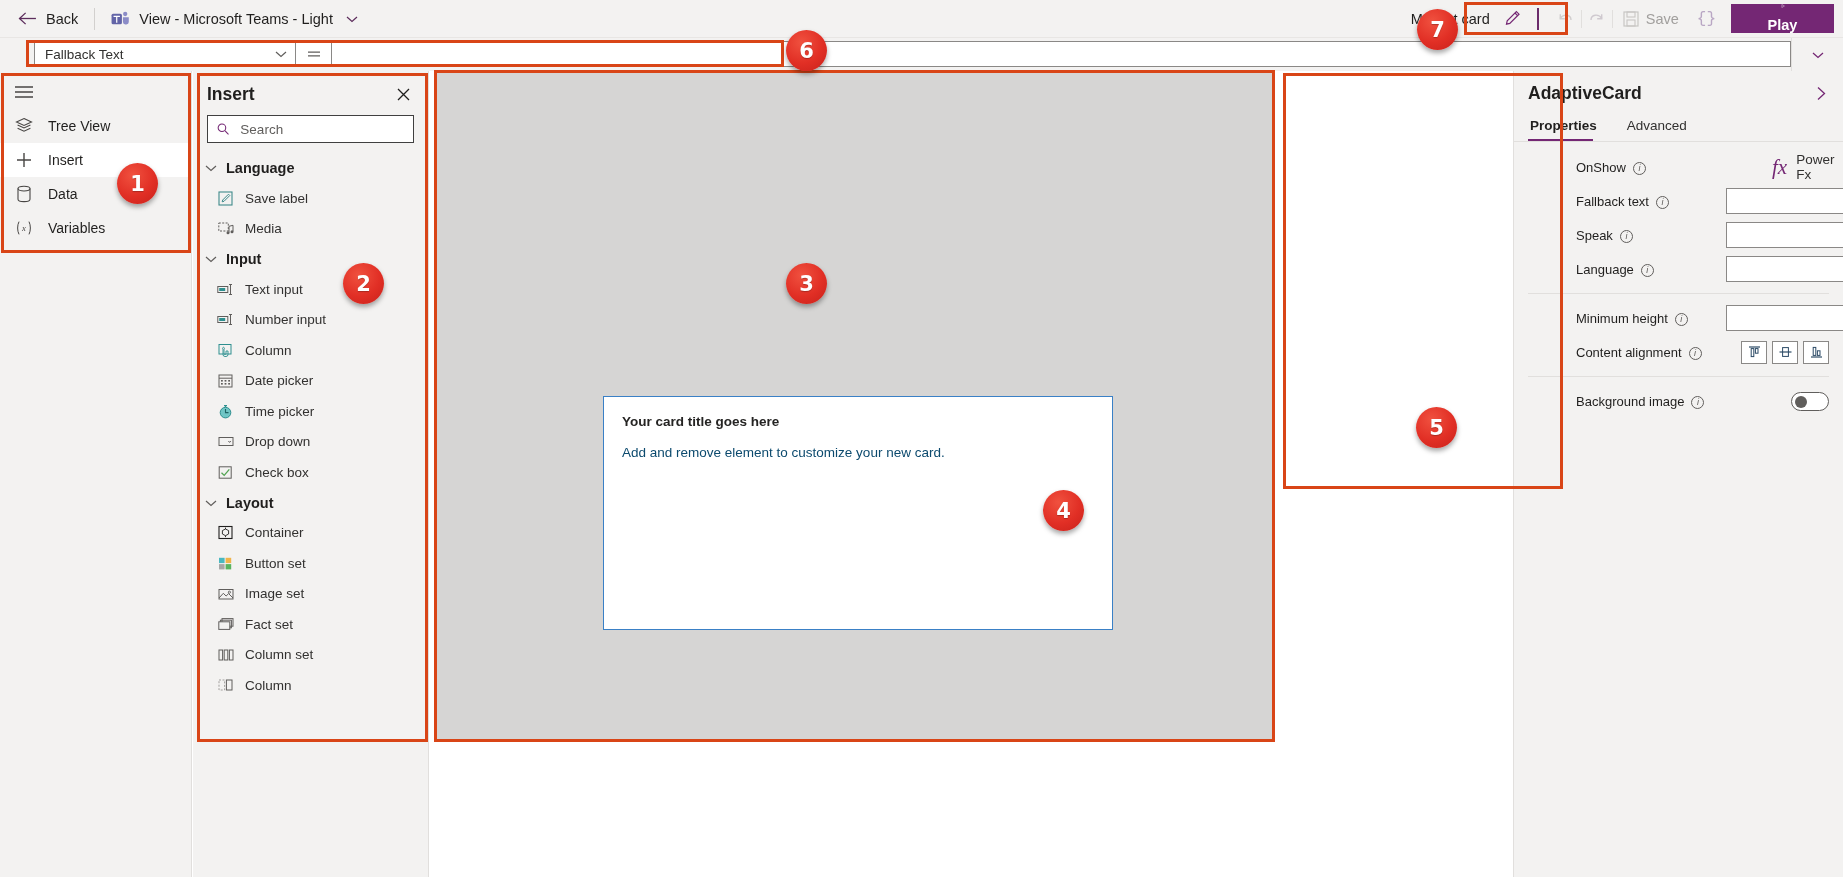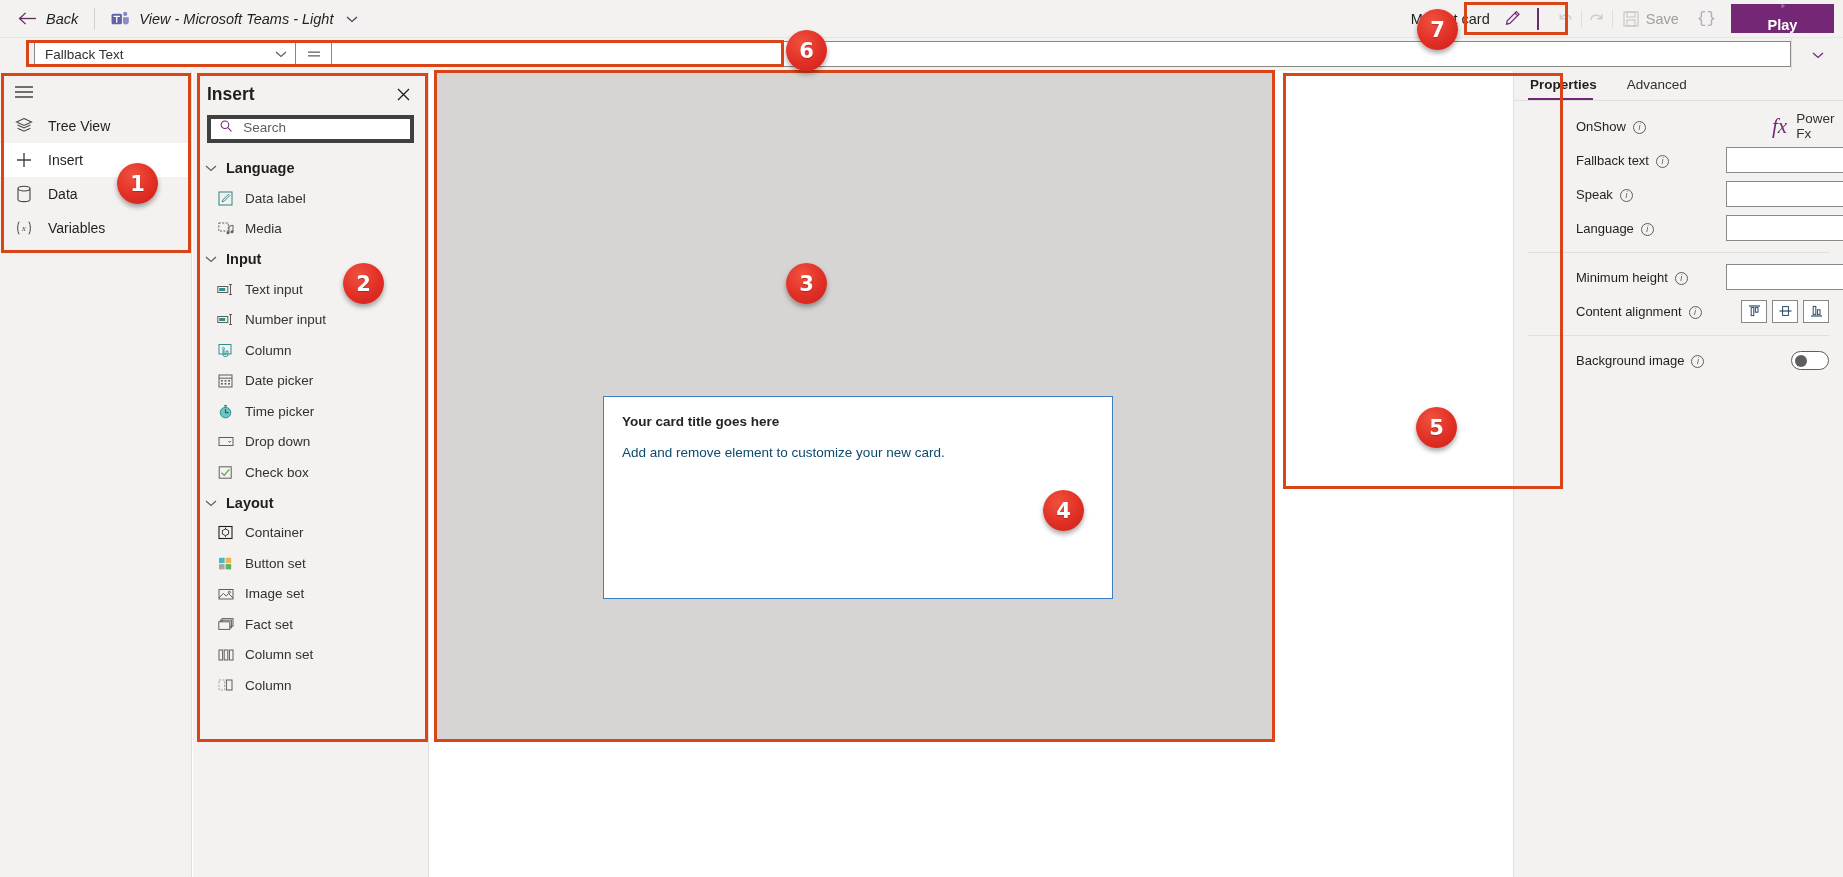--- a/index.html
+++ b/index.html
@@ -18,21 +18,21 @@
   }
 
   
   .topbar {
     position: absolute; left: 0; top: 0;
     width: 1843px; height: 38px;
     background: #f3f2f1;
     border-bottom: 1px solid #e8e6e4;
     display: flex; align-items: center;
   }
-  .tb-left { display: flex; align-items: center; height: 100%; font-style: italic; }
+  .tb-left { display: flex; align-items: center; height: 100%; }
   .back-btn {
     display: flex; align-items: center; gap: 9px;
     padding: 0 14px 0 18px; height: 100%;
     color: #201f1e; font-size: 14.5px; cursor: pointer;
   }
   .back-arrow { display: block; width: 19px; height: 15px; }
   .tb-sep {
     width: 1px; height: 22px; background: #d2d0ce; margin: 0 2px;
   }
   .teams-chip {
@@ -140,22 +140,22 @@
     padding: 12px 14px 6px 14px;
   }
   .insert-title { font-size: 17.5px; font-weight: bold; color: #201f1e; }
   .insert-close {
     margin-left: auto; width: 22px; height: 22px;
     display: flex; align-items: center; justify-content: center;
     cursor: pointer; color: #201f1e;
   }
   .search-box {
     margin: 4px 14px 10px 14px; height: 28px;
-    background: #ffffff; border: 4px solid #404040;
-    display: flex; align-items: flex-start; gap: 9px; padding: 0 9px;
+    background: #ffffff; border: 1px solid #404040;
+    display: flex; align-items: center; gap: 9px; padding: 0 9px;
   }
   .search-box input {
     border: none; outline: none; background: transparent;
     font-family: "Liberation Sans", sans-serif;
     font-size: 13.5px; color: #323130; width: 100%;
   }
   .search-box input::placeholder { color: #605e5c; }
   .grp-head {
     display: flex; align-items: center; gap: 9px;
     padding: 7px 0 7px 12px;
@@ -172,21 +172,21 @@
   }
 
   
   .canvas {
     position: absolute; left: 437px; top: 72px;
     width: 835px; height: 668px;
     background: #d6d5d4;
   }
   .card {
     position: absolute; left: 166px; top: 324px;
-    width: 510px; height: 203px;
+    width: 510px; height: 234px;
     background: #ffffff; border: 1px solid #3a80c6;
     padding: 17px 18px;
   }
   .card-title {
     font-size: 13.5px; font-weight: bold; color: #252423;
     margin: 0 0 16px 0;
   }
   .card-body { font-size: 13.5px; color: #0c4a6e; }
 
   
@@ -442,21 +442,21 @@
       </svg>
       <span>Language</span>
     </div>
     <div class="ins-item">
       <span class="ins-icn">
         <svg width="15" height="15" viewBox="0 0 15 15">
           <rect x="1" y="1" width="13" height="13" fill="none" stroke="#3e8a8a" stroke-width="1.1"></rect>
           <path d="M10.5 3.2 L11.8 4.5 L6 10.3 L4.2 10.8 L4.7 9z" fill="none" stroke="#3e8a8a" stroke-width="1"></path>
         </svg>
       </span>
-      <span>Data label</span>
+      <span>Save label</span>
     </div>
     <div class="ins-item">
       <span class="ins-icn">
         <svg width="16" height="15" viewBox="0 0 16 15">
           <rect x="0.8" y="2" width="9.5" height="8" fill="none" stroke="#605e5c" stroke-width="1" stroke-dasharray="2 1.4"></rect>
           <path d="M11 11.5V5.3l4 -1v6" fill="none" stroke="#605e5c" stroke-width="1"></path>
           <circle cx="10" cy="11.8" r="1.5" fill="#605e5c"></circle>
           <circle cx="14" cy="10.8" r="1.5" fill="#605e5c"></circle>
         </svg>
       </span>
@@ -613,20 +613,28 @@
   </div>
 
   <div class="canvas">
     <div class="card">
       <div class="card-title">Your card title goes here</div>
       <div class="card-body">Add and remove element to customize your new card.</div>
     </div>
   </div>
 
   <div class="props">
+    <div class="props-head">
+      <span class="props-title">AdaptiveCard</span>
+      <span class="props-collapse">
+        <svg width="11" height="15" viewBox="0 0 11 15">
+          <path d="M2 1.5 L8.5 7.5 L2 13.5" fill="none" stroke="#742774" stroke-width="1.3"></path>
+        </svg>
+      </span>
+    </div>
 
     <div class="tabs">
       <div class="tab active">
         <span>Properties</span>
       </div>
       <div class="tab">
         <span>Advanced</span>
       </div>
     </div>
 

